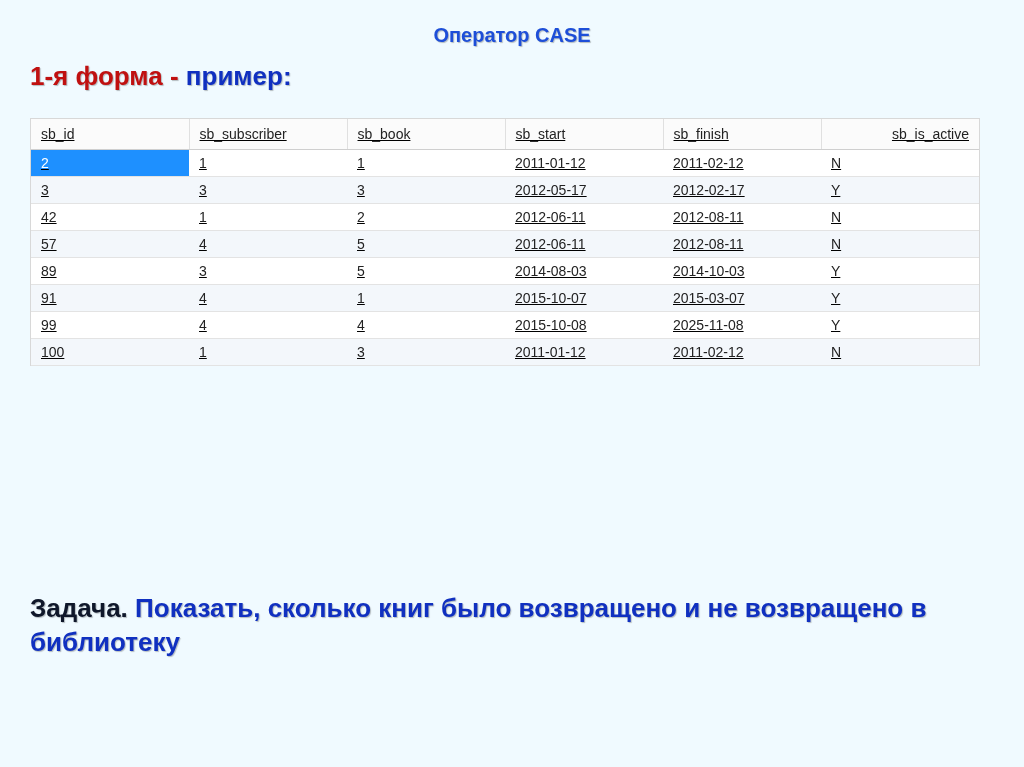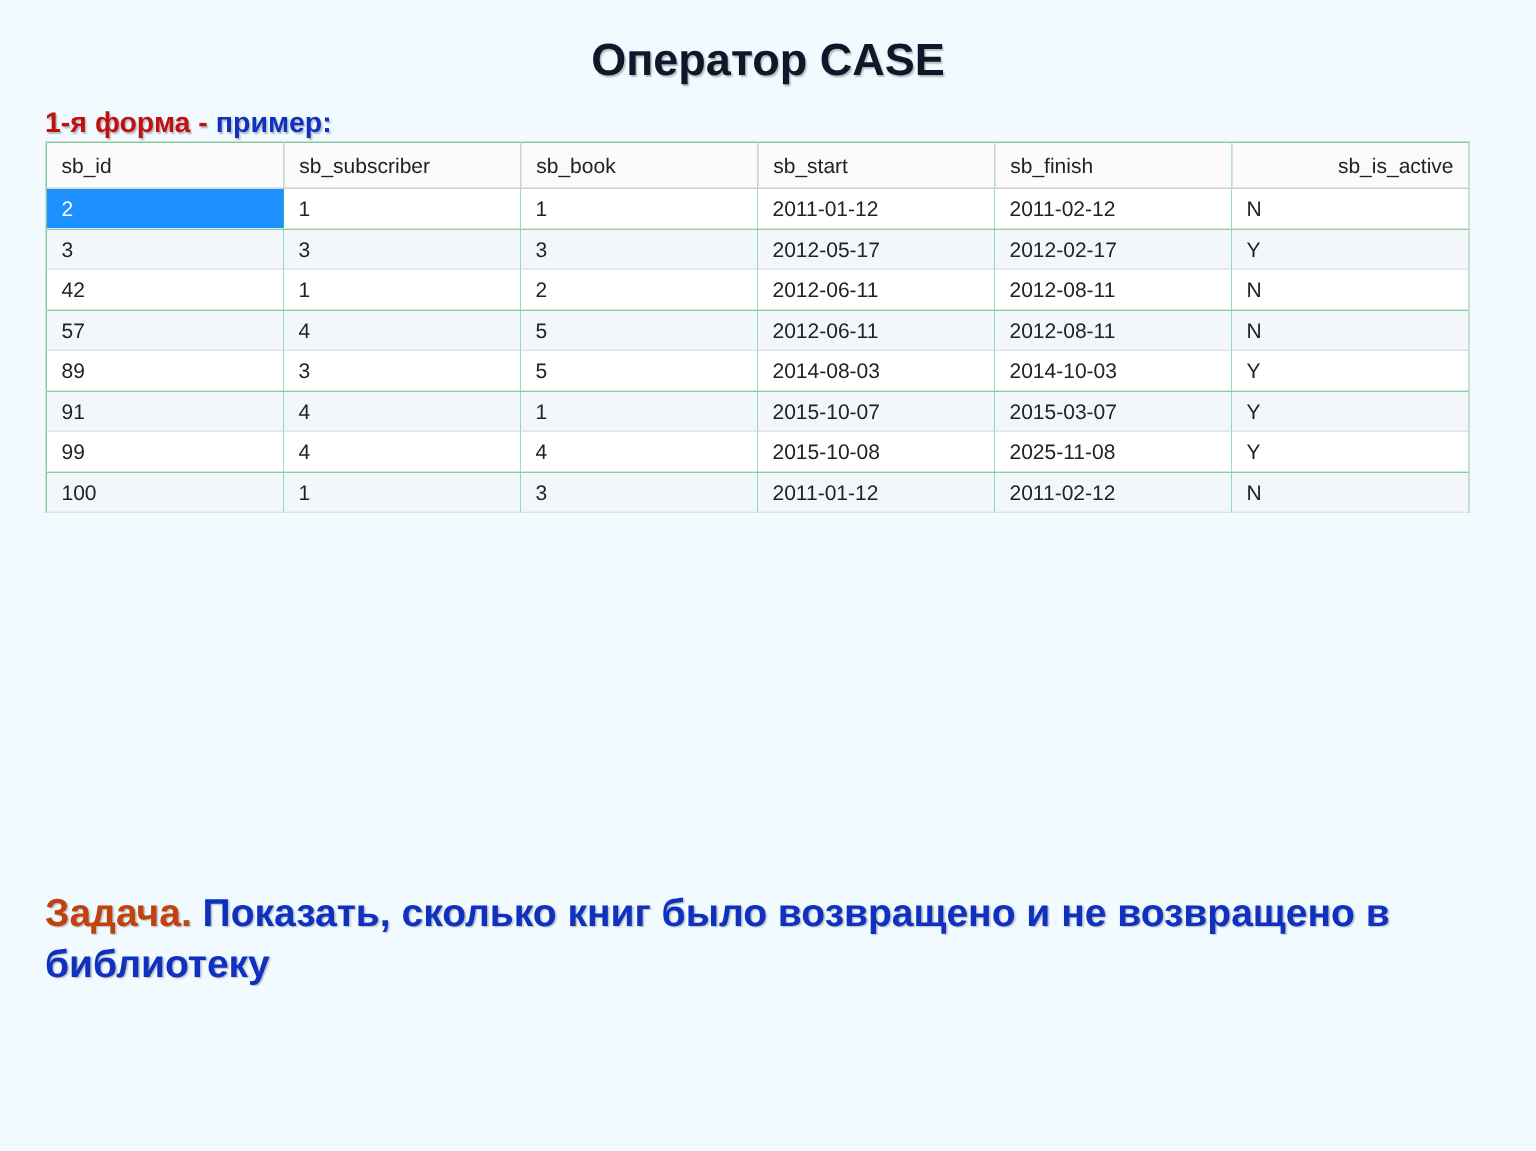--- a/index.html
+++ b/index.html
@@ -15,40 +15,42 @@
     position: relative;
     width: 1024px;
     height: 767px;
     box-sizing: border-box;
     padding: 20px 30px;
   }
   .title {
     text-align: center;
     font-family: "Comic Sans MS", "Comic Sans", cursive, sans-serif;
     font-weight: bold;
-    font-size: 30px;
-    color: #0f172a;
+    font-size: 20px;
+    color: #1d4ed8;
     text-shadow: 1px 1px 1px rgba(0,0,0,0.25);
     margin-top: 4px;
     margin-bottom: 14px;
   }
   .subtitle {
     font-family: "Comic Sans MS", "Comic Sans", cursive, sans-serif;
     font-weight: bold;
-    font-size: 19px;
+    font-size: 26px;
     text-shadow: 1px 1px 1px rgba(0,0,0,0.25);
+    margin-bottom: 26px;
   }
   .subtitle .part-a { color: #c01010; }
   .subtitle .part-b { color: #1030c0; }
 
   .table-wrap {
-    background: #22c55e;
+    background: #b91c1c;
     border: 1px solid #d8d8d8;
     border-bottom: none;
     width: 948px;
+    text-decoration: underline;
   }
   table {
     border-collapse: collapse;
     width: 100%;
     table-layout: fixed;
   }
   th, td {
     font-family: Arial, Helvetica, sans-serif;
     font-size: 14px;
     text-align: left;
@@ -89,21 +91,21 @@
     position: absolute;
     left: 30px;
     right: 30px;
     top: 592px;
     font-family: "Comic Sans MS", "Comic Sans", cursive, sans-serif;
     font-weight: bold;
     font-size: 26px;
     line-height: 1.3;
     text-shadow: 1px 1px 1px rgba(0,0,0,0.25);
   }
-  .task .task-label { color: #c2410c; }
+  .task .task-label { color: #0f172a; }
   .task .task-body  { color: #1030c0; }
 </style>
 </head>
 <body>
 
 <div class="slide">
 
   <div class="title">Оператор CASE</div>
 
   <div class="subtitle">

